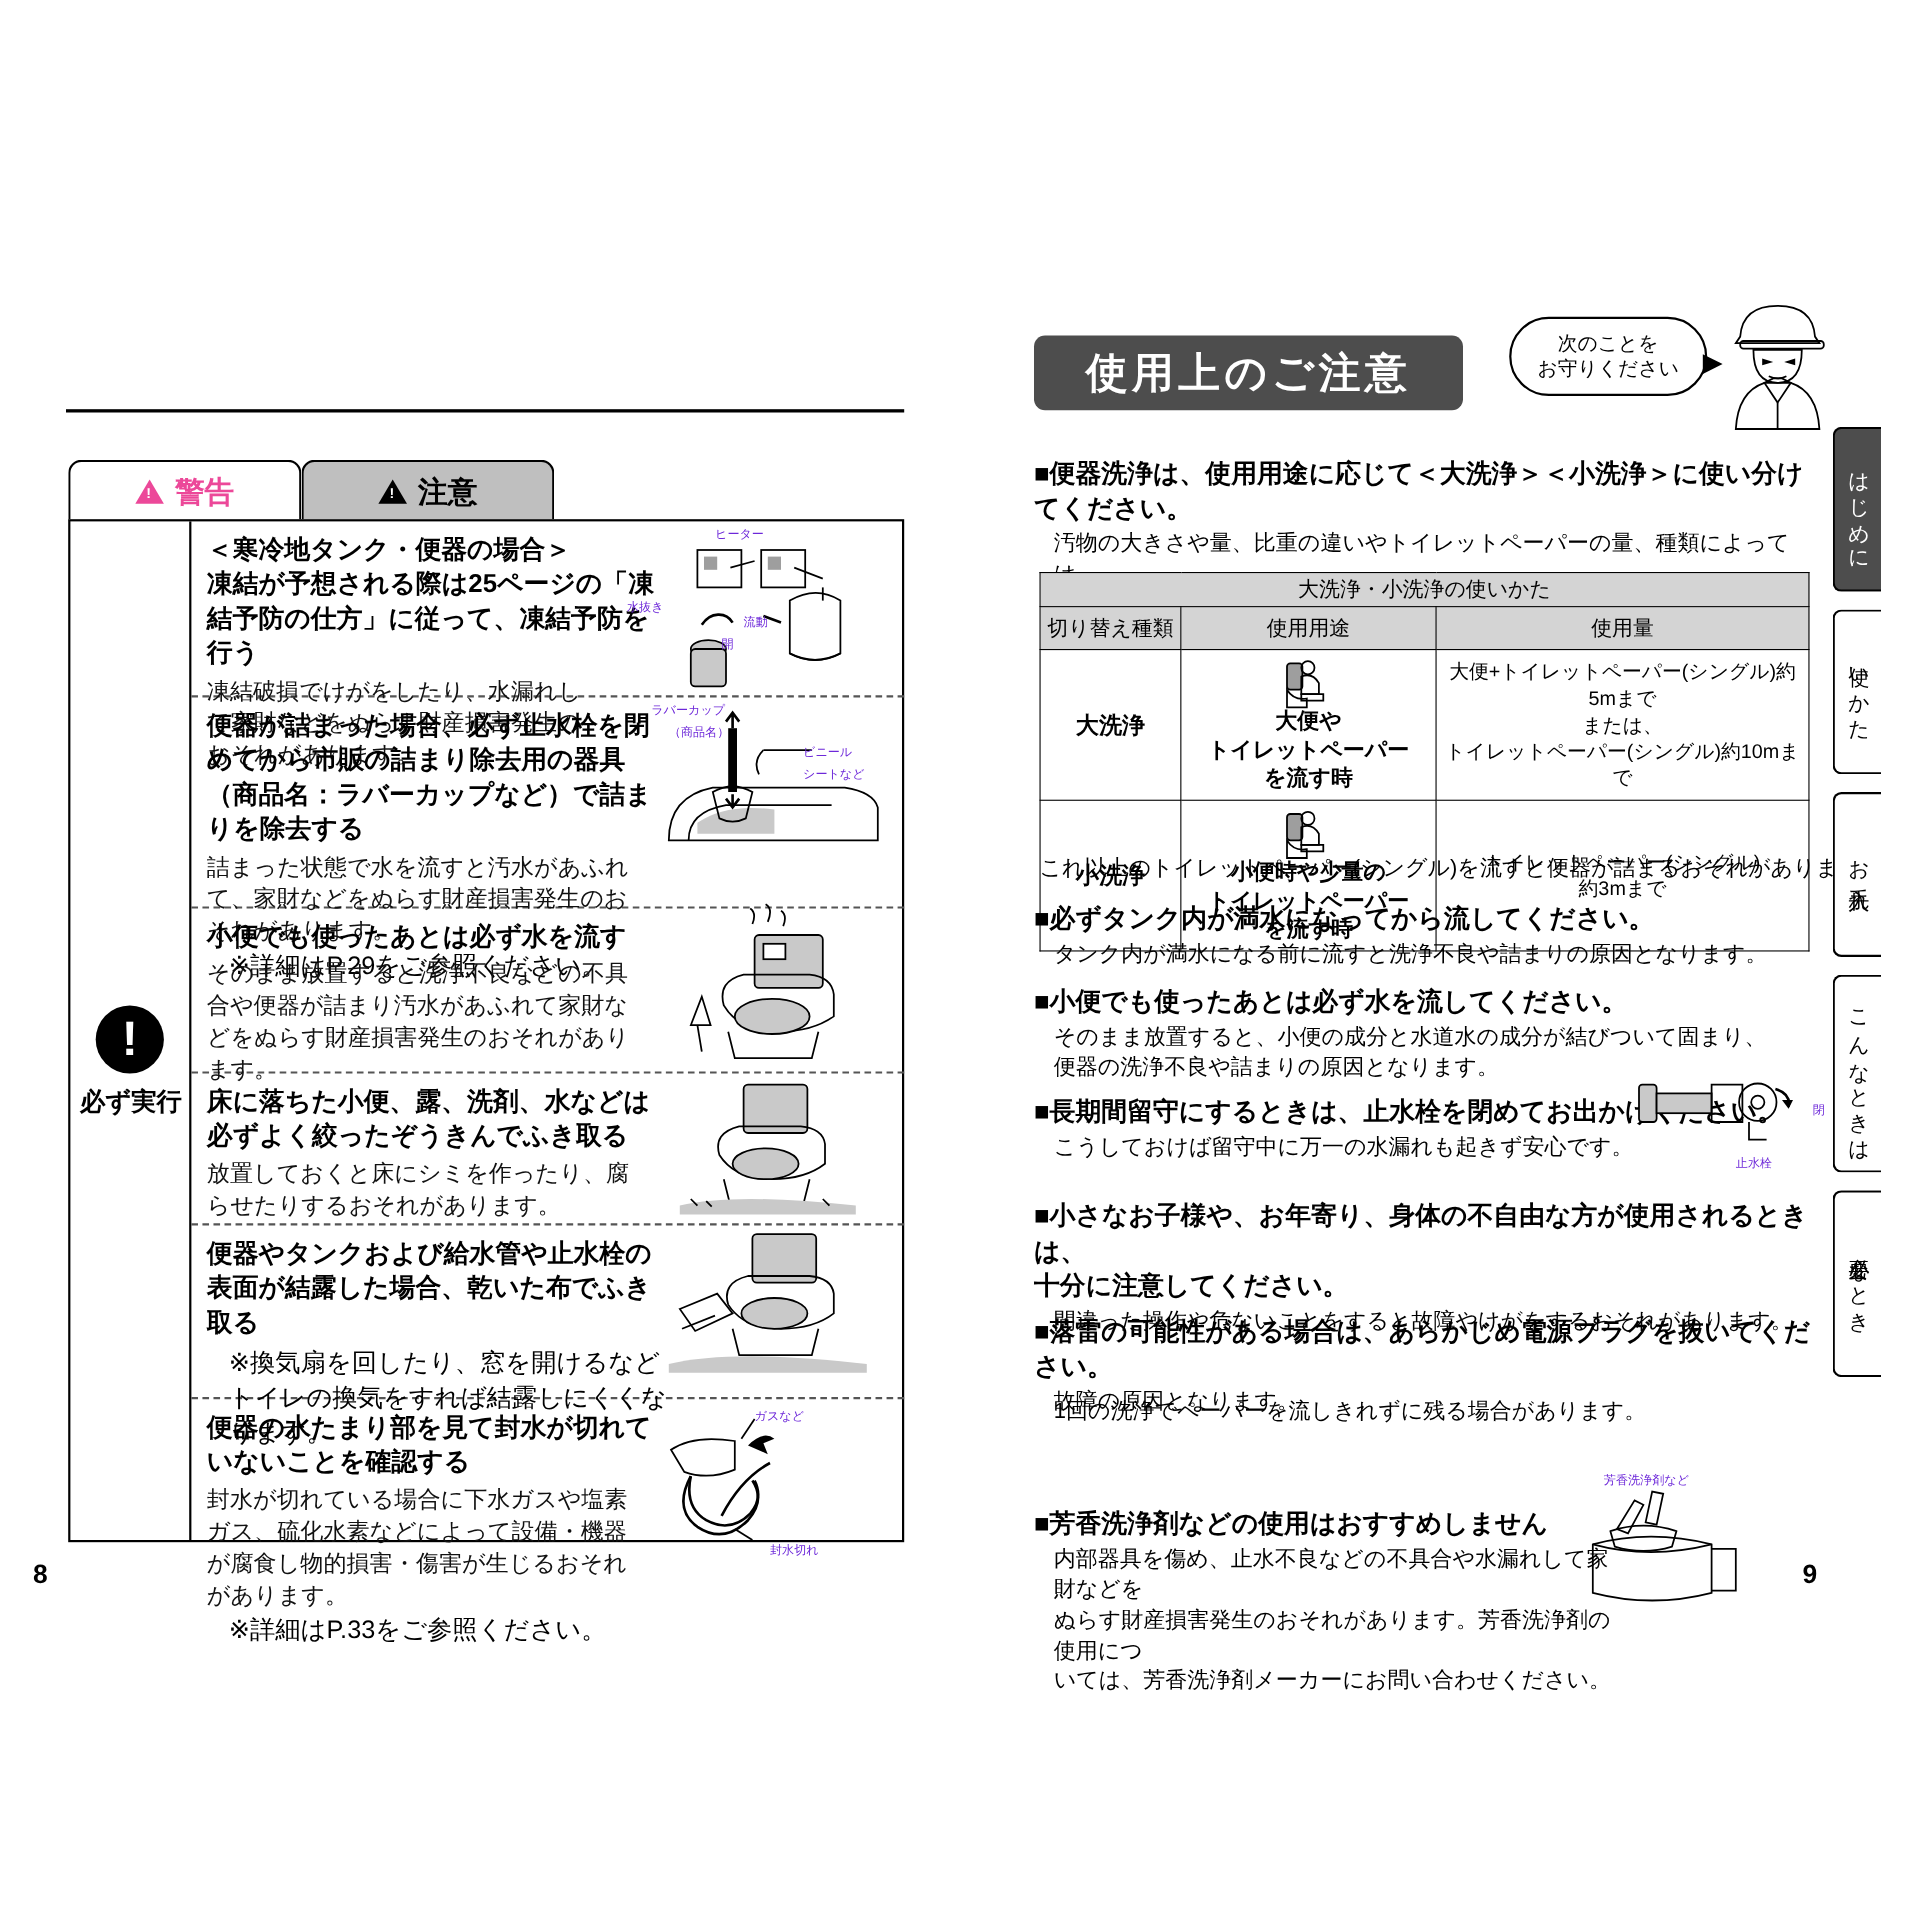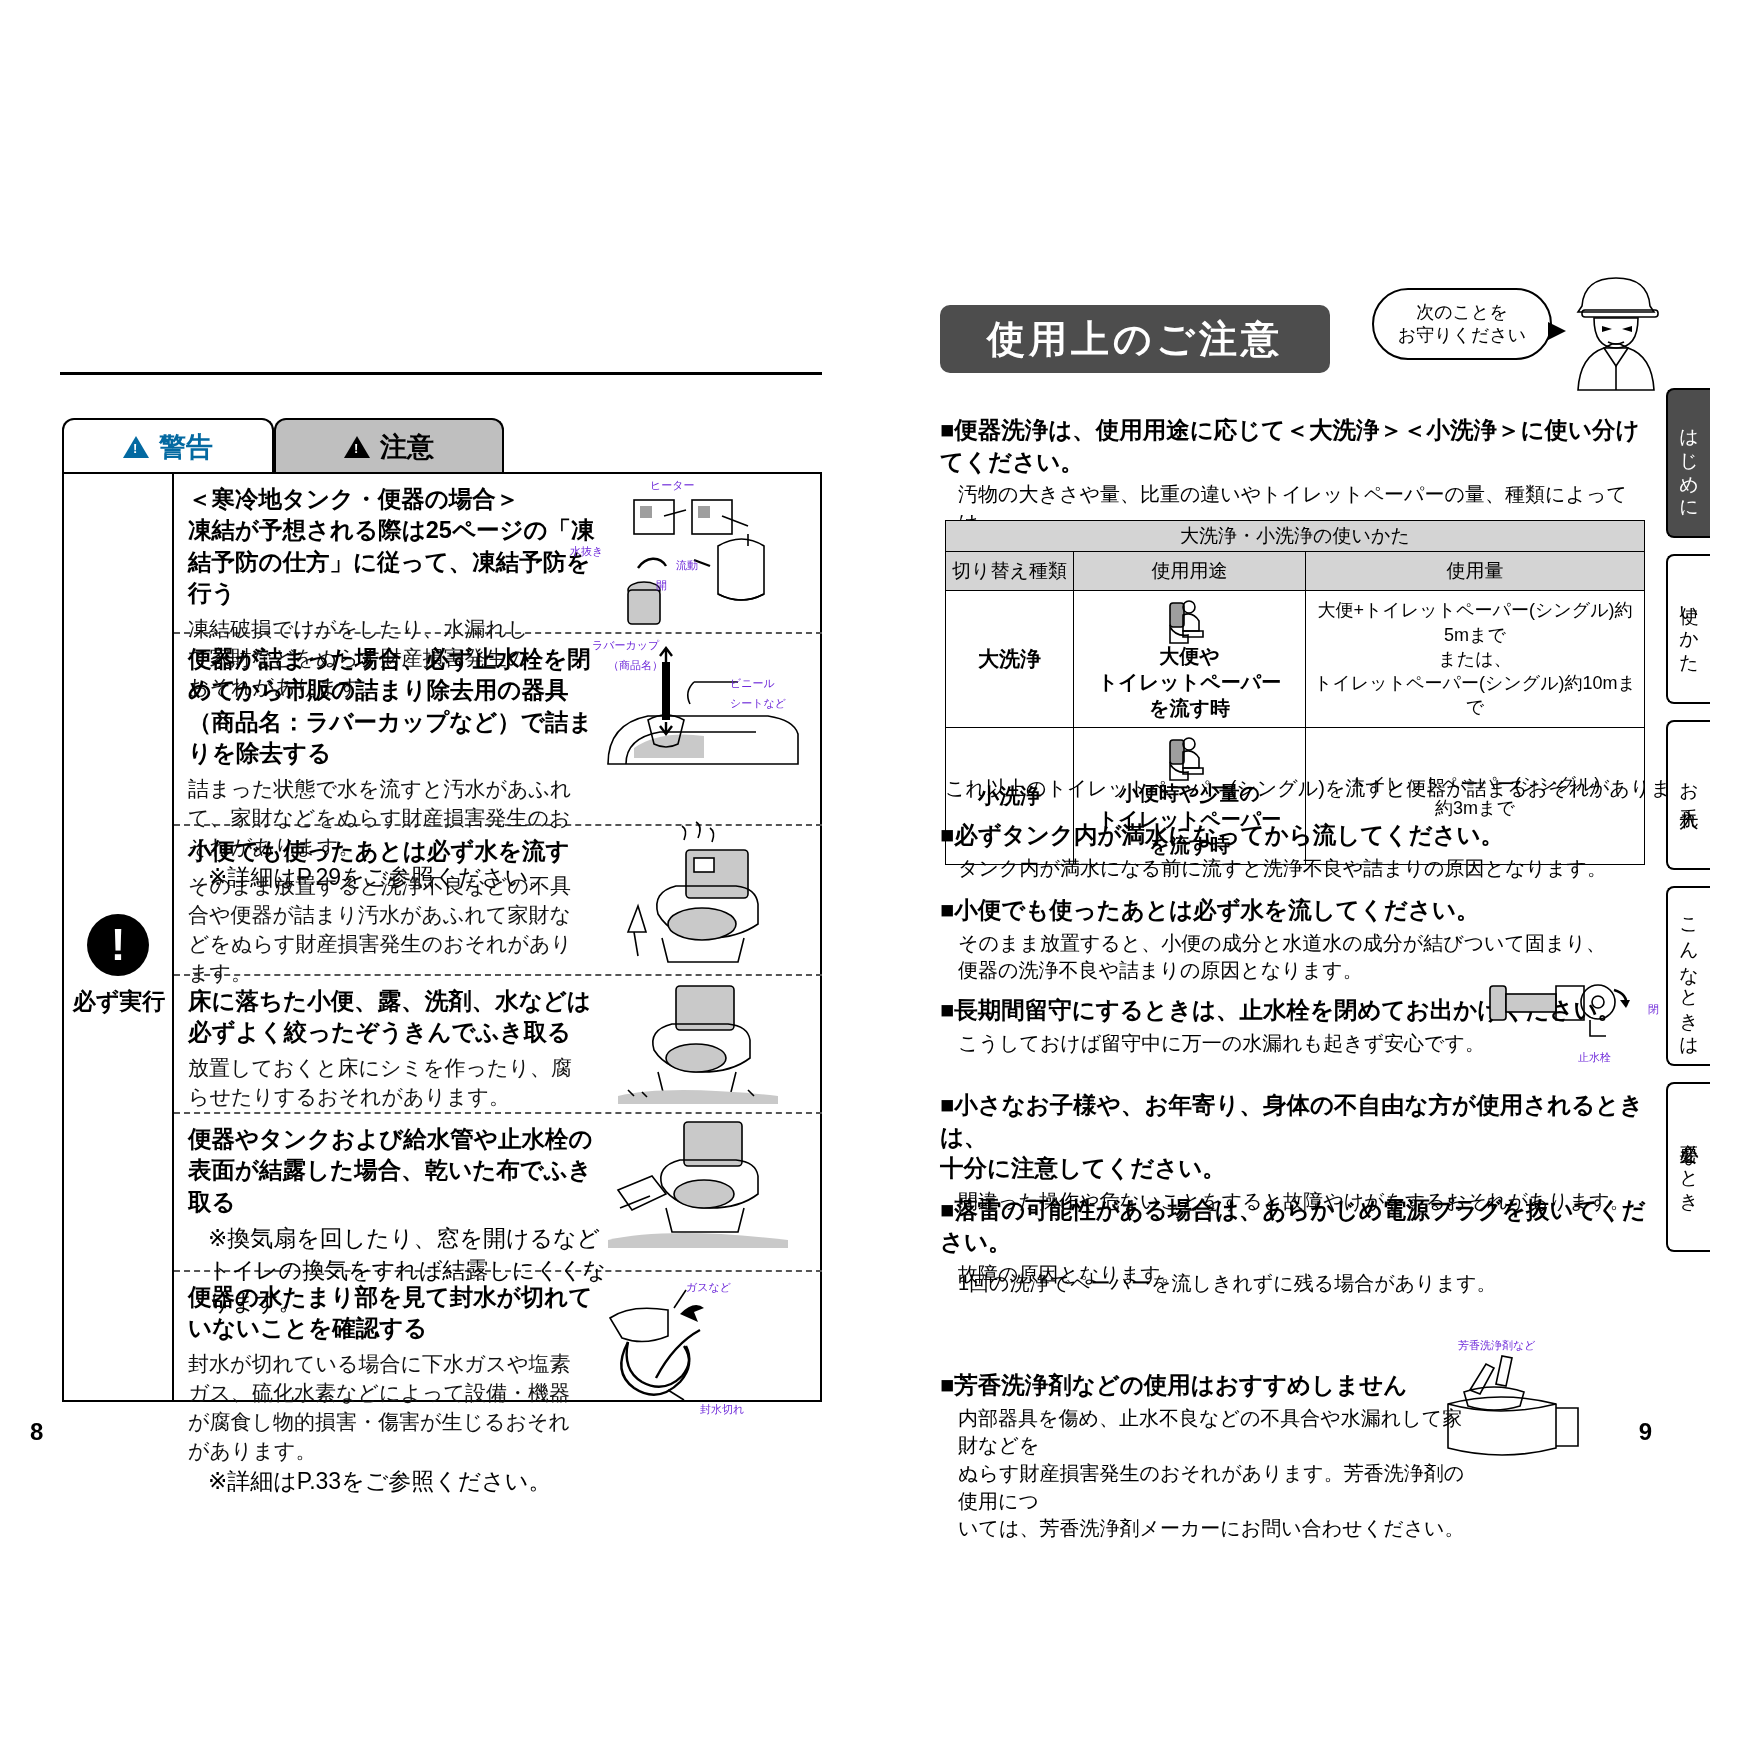--- a/index.html
+++ b/index.html
@@ -33,21 +33,21 @@
     border-radius: 12px 12px 0 0;
     display: flex; align-items: center; justify-content: center;
     gap: 10px;
     font-size: 27px; font-weight: bold;
   }
   .tab-warn {
     left: 0; width: 212px;
     background: #ffffff;
     border: 2px solid #000;
     border-bottom: none;
-    color: #0369a1;
+    color: #ec4899;
   }
   .tab-caution {
     left: 212px; width: 230px;
     background: #bfbfbf;
     border: 2px solid #000;
     border-bottom: none;
     color: #000;
   }
   .tri {
     display: inline-block;

